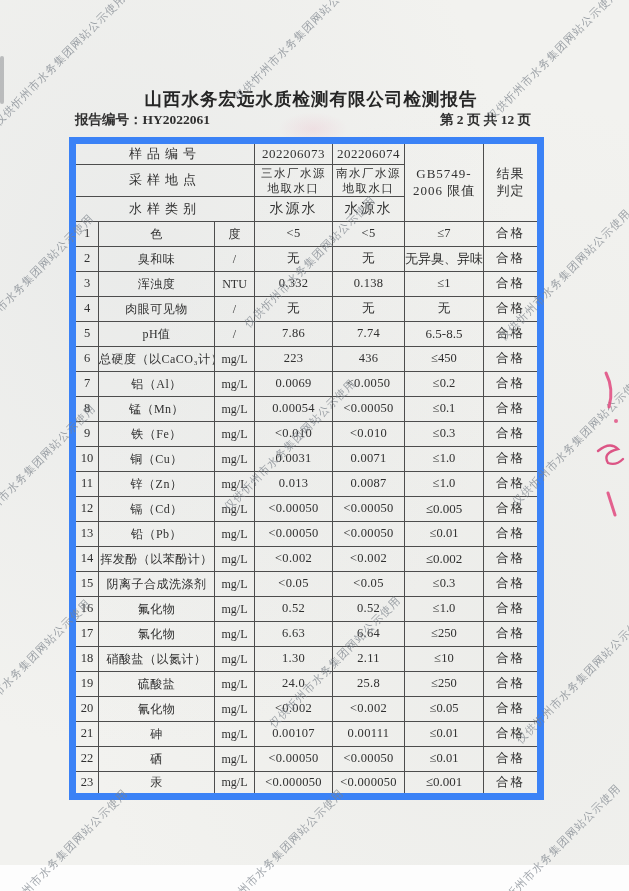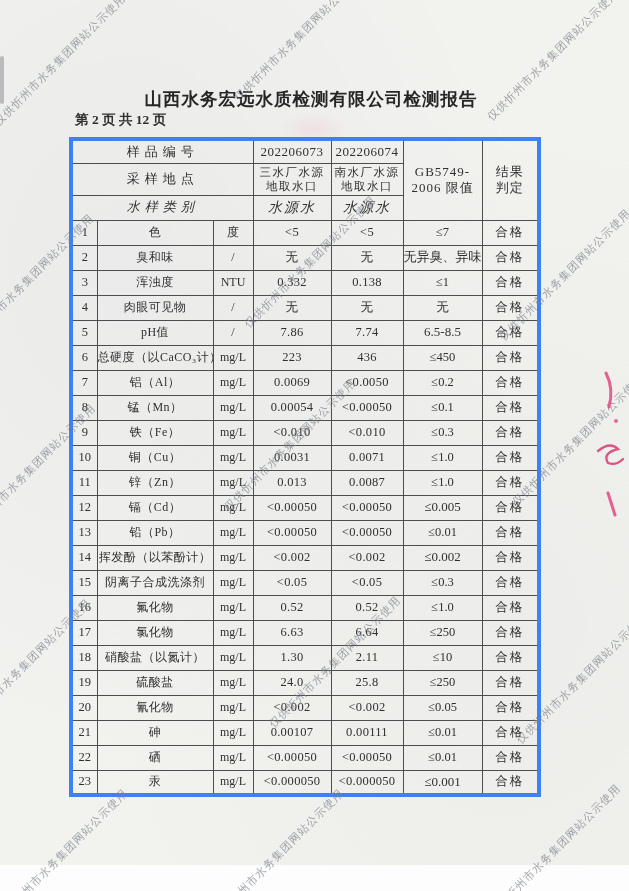--- a/index.html
+++ b/index.html
@@ -38,22 +38,22 @@
 
   table.report {
     position:absolute; top:137px; left:0; width:468px;
     border-collapse:collapse; table-layout:fixed;
     font-size:12.5px; color:#303030;
   }
   table.report td, table.report th {
     border:1px solid #4d4d4d; padding:0; text-align:center; vertical-align:middle;
     font-weight:normal; overflow:hidden; line-height:1.25;
   }
-  table.report { border:4px solid #3b82f6; }
-  thead tr.r1 { height:24px; } thead tr.r2 { height:32px;padding-left:27px; } thead tr.r3 { height:25px;font-style:italic; }
+  table.report { border:7px solid #3b82f6; }
+  thead tr.r1 { height:24px; } thead tr.r2 { height:32px;padding-left:27px; } thead tr.r3 { height:25px; }
   tbody tr { height:25px; }
   .hlabel { letter-spacing:5px; font-size:13px; }
   .sid { font-size:13px; letter-spacing:.5px; }
   .loc { white-space:pre-line; font-size:11.5px; letter-spacing:1.5px; line-height:14px; }
   .wtype { letter-spacing:2px; font-size:14px; }
   .span-head { white-space:pre-line; line-height:29px; font-size:13px; letter-spacing:1px; }
   td.c0 { font-size:12.5px; }
   td.c1 { text-align:left; padding-left:6px; letter-spacing:.5px; font-size:12px; white-space:nowrap; }
   td.c2 { font-size:12px; }
   td.c3, td.c4 { font-size:12.5px; letter-spacing:.3px; }
@@ -85,20 +85,21 @@
     <span class="wm" style="left: 335px; top: 662px;">仅供忻州市水务集团网站公示使用</span>
     <span class="wm" style="left: 582px; top: 678px;">仅供忻州市水务集团网站公示使用</span>
     <span class="wm" style="left: 62px; top: 855px;">仅供忻州市水务集团网站公示使用</span>
     <span class="wm" style="left: 278px; top: 855px;">仅供忻州市水务集团网站公示使用</span>
     <span class="wm" style="left: 555px; top: 850px;">仅供忻州市水务集团网站公示使用</span>
   </div>
 
 <div class="content">
   <h1 class="title">山西水务宏远水质检测有限公司检测报告</h1>
   <div class="meta">
+    <span>报告编号：HY2022061</span>
     <span>第 2 页 共 12 页</span>
   </div>
 
   <table class="report">
     <colgroup>
       <col style="width:26px">
         <col style="width:116px">
         <col style="width:40px">
       <col style="width:78px">
         <col style="width:72px">

